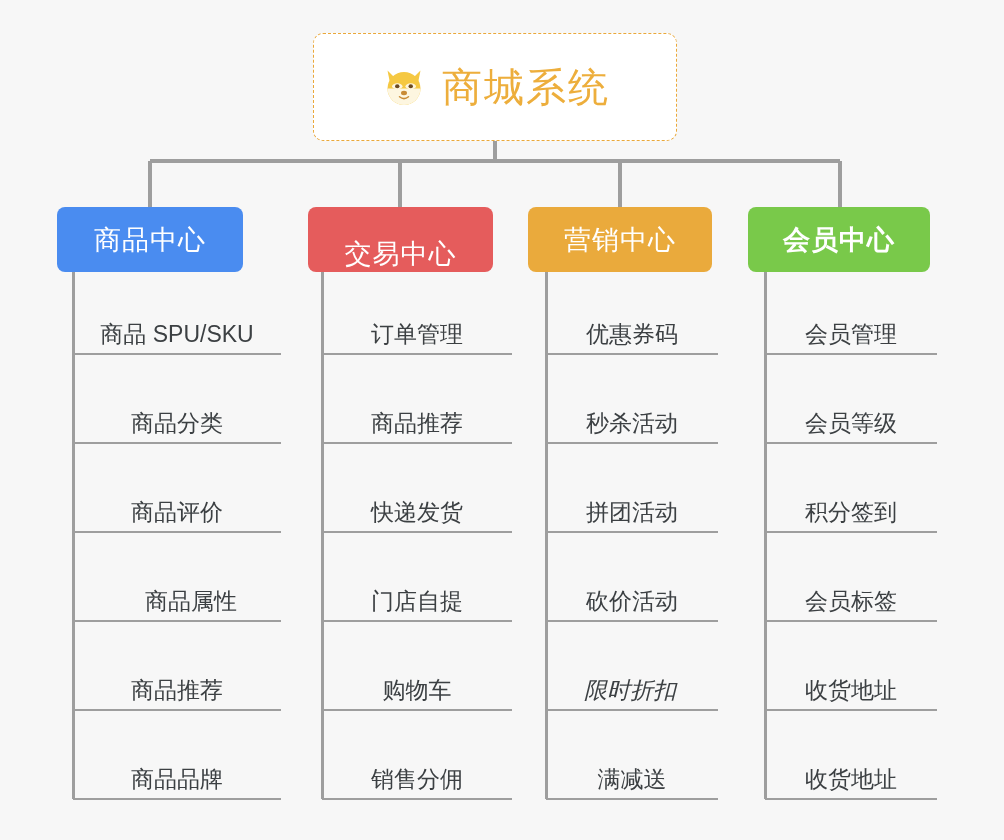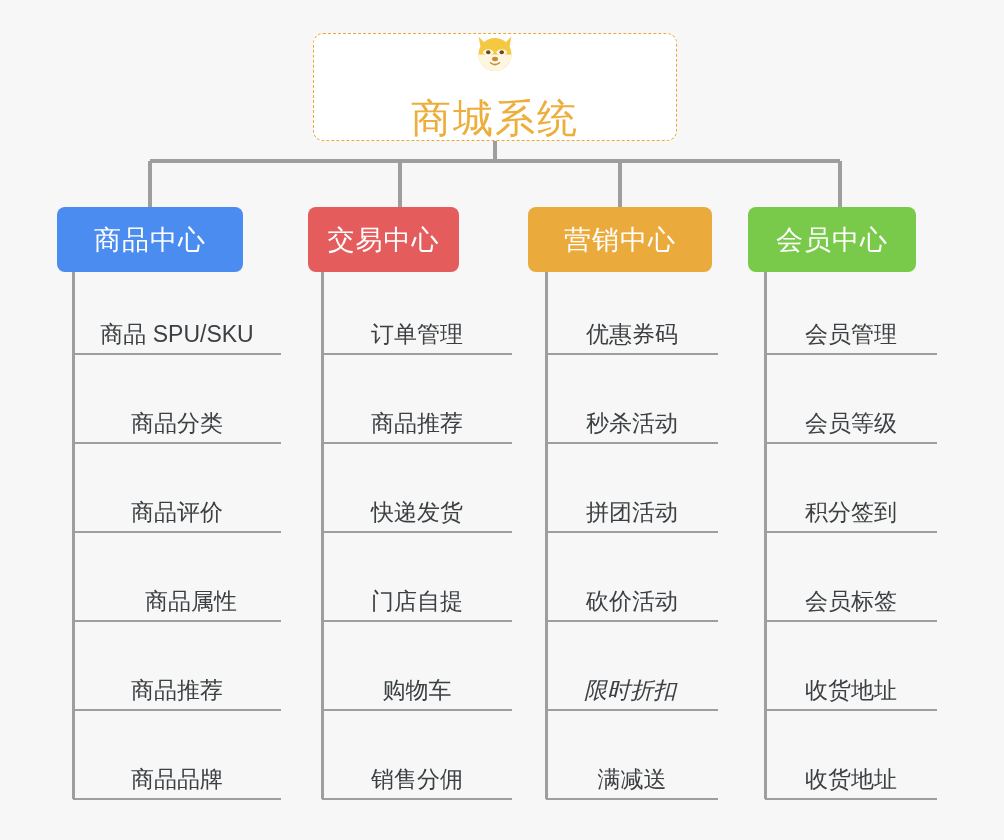--- a/index.html
+++ b/index.html
@@ -27,21 +27,20 @@
     width: 364px;
     height: 108px;
     box-sizing: border-box;
     background: #ffffff;
     border: 1px dashed #eaa83a;
     border-radius: 10px;
     display: flex;
     align-items: center;
     justify-content: center;
     gap: 14px;
-    flex-direction: column;
   }
   .root-emoji {
     font-size: 42px;
     line-height: 1;
     display: block;
     width: 48px;
     height: 48px;
   }
   .root-emoji svg { display:block; width:48px; height:48px; }
   .root-title {
@@ -170,21 +169,21 @@
         <div class="leaf-list">
           <div class="leaf-item" style="left: 16px; top: 34px; width: 208px; text-align: center;">商品 SPU/SKU</div>
           <div class="leaf-item" style="left: 16px; top: 123px; width: 208px;">商品分类</div>
           <div class="leaf-item" style="left: 16px; top: 212px; width: 208px;">商品评价</div>
           <div class="leaf-item" style="left: 16px; top: 301px; width: 208px; padding-left: 28px;">商品属性</div>
           <div class="leaf-item" style="left: 16px; top: 390px; width: 208px;">商品推荐</div>
           <div class="leaf-item" style="left: 16px; top: 479px; width: 208px;">商品品牌</div>
         </div>
       </div>
       <div class="column" style="left: 308px;">
-        <div class="cat-header" style="width: 151px; background: rgb(229, 92, 92);">
+        <div class="cat-header" style="width: 185px; background: rgb(229, 92, 92); align-items: flex-end;">
           <span>交易中心</span>
         </div>
         <div class="leaf-list">
           <div class="leaf-item" style="left: 14px; top: 34px; width: 190px;">订单管理</div>
           <div class="leaf-item" style="left: 14px; top: 123px; width: 190px;">商品推荐</div>
           <div class="leaf-item" style="left: 14px; top: 212px; width: 190px;">快递发货</div>
           <div class="leaf-item" style="left: 14px; top: 301px; width: 190px;">门店自提</div>
           <div class="leaf-item" style="left: 14px; top: 390px; width: 190px;">购物车</div>
           <div class="leaf-item" style="left: 14px; top: 479px; width: 190px;">销售分佣</div>
         </div>
@@ -196,21 +195,21 @@
         <div class="leaf-list">
           <div class="leaf-item" style="left: 18px; top: 34px; width: 172px;">优惠券码</div>
           <div class="leaf-item" style="left: 18px; top: 123px; width: 172px;">秒杀活动</div>
           <div class="leaf-item" style="left: 18px; top: 212px; width: 172px;">拼团活动</div>
           <div class="leaf-item" style="left: 18px; top: 301px; width: 172px;">砍价活动</div>
           <div class="leaf-item" style="left: 16px; top: 390px; width: 172px; font-style: italic;">限时折扣</div>
           <div class="leaf-item" style="left: 18px; top: 479px; width: 172px;">满减送</div>
         </div>
       </div>
       <div class="column" style="left: 748px;">
-        <div class="cat-header" style="width: 168px; background: rgb(121, 201, 74);">
+        <div class="cat-header" style="width: 182px; background: rgb(121, 201, 74); font-weight: bold;">
           <span>会员中心</span>
         </div>
         <div class="leaf-list">
           <div class="leaf-item" style="left: 17px; top: 34px; width: 172px;">会员管理</div>
           <div class="leaf-item" style="left: 17px; top: 123px; width: 172px;">会员等级</div>
           <div class="leaf-item" style="left: 17px; top: 212px; width: 172px;">积分签到</div>
           <div class="leaf-item" style="left: 17px; top: 301px; width: 172px;">会员标签</div>
           <div class="leaf-item" style="left: 17px; top: 390px; width: 172px;">收货地址</div>
           <div class="leaf-item" style="left: 17px; top: 479px; width: 172px;">收货地址</div>
         </div>

